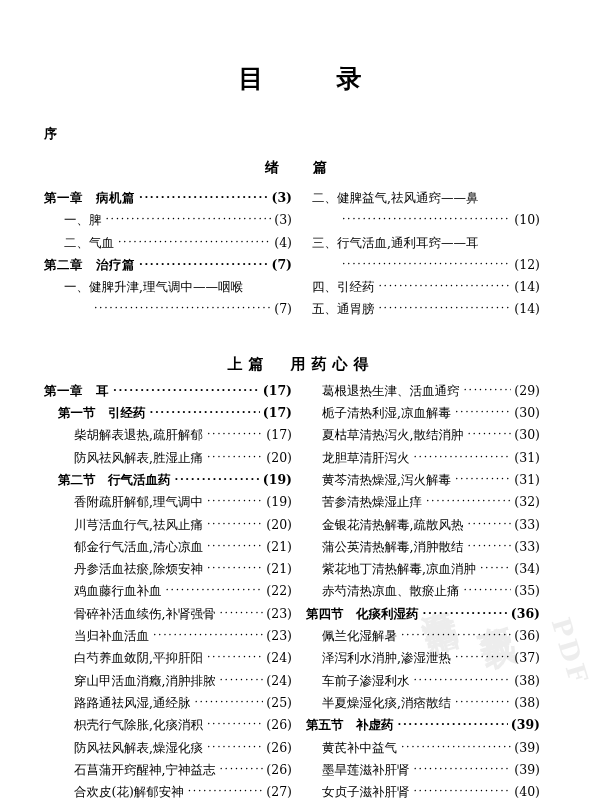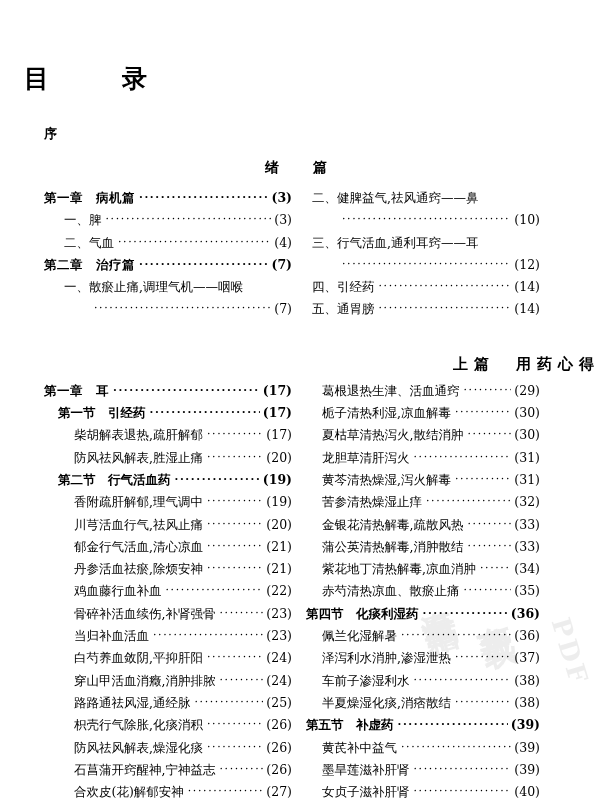--- a/index.html
+++ b/index.html
@@ -45,21 +45,21 @@
   .page {
     position: relative;
     z-index: 2;
     width: 600px;
     height: 800px;
     box-sizing: border-box;
     padding: 0;
   }
 
   .doc-title {
-    text-align: left;
+    text-align: center;
     font-size: 25px;
     font-weight: bold;
     letter-spacing: 24px;
     padding-left: 24px;
     margin-top: 62px;
     font-family: "DejaVu Serif", serif;
   }
 
   .preface {
     margin-top: 30px;
@@ -71,21 +71,21 @@
 
   .part-heading {
     text-align: center;
     font-size: 14px;
     font-weight: bold;
     letter-spacing: 10px;
     padding-left: 2px;
     font-family: "DejaVu Serif", serif;
   }
   .part-heading.xu { margin-top: 16px; }
-  .part-heading.shang { margin-top: 14px; margin-bottom: 6px; font-size: 15px; letter-spacing: 6px; text-align: right; }
+  .part-heading.shang { margin-top: 14px; margin-bottom: 6px; font-size: 15px; letter-spacing: 6px; }
 
   
   .cols {
     display: flex;
     justify-content: space-between;
     padding: 0 40px 0 44px;
     box-sizing: border-box;
     width: 532px;
   }
   .col {
@@ -166,21 +166,21 @@
           <span class="label">二、气血</span>
           <span class="leader">··························································································</span>
           <span class="pg">(4)</span>
         </div>
         <div class="entry lvl-chapter">
           <span class="label">第二章　治疗篇</span>
           <span class="leader">··························································································</span>
           <span class="pg">(7)</span>
         </div>
         <div class="entry lvl-num titleonly">
-          <span class="label">一、散瘀止痛,调理气机——咽喉</span>
+          <span class="label">一、健脾升津,理气调中——咽喉</span>
         </div>
         <div class="entry lvl-cont">
           <span class="leader">··························································································</span>
           <span class="pg">(7)</span>
         </div>
       </div>
     <div class="col" id="intro-right">
         <div class="entry lvl-num titleonly">
           <span class="label">二、健脾益气,祛风通窍——鼻</span>
         </div>

